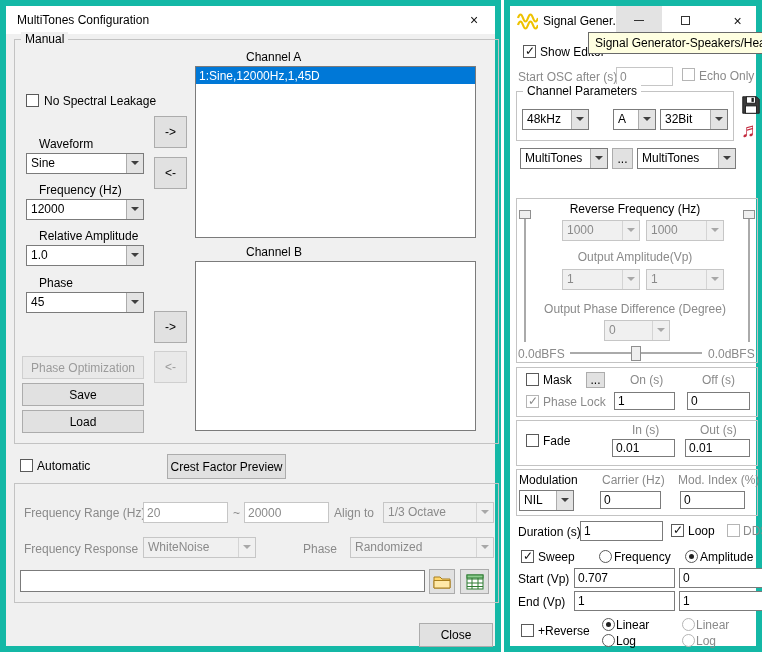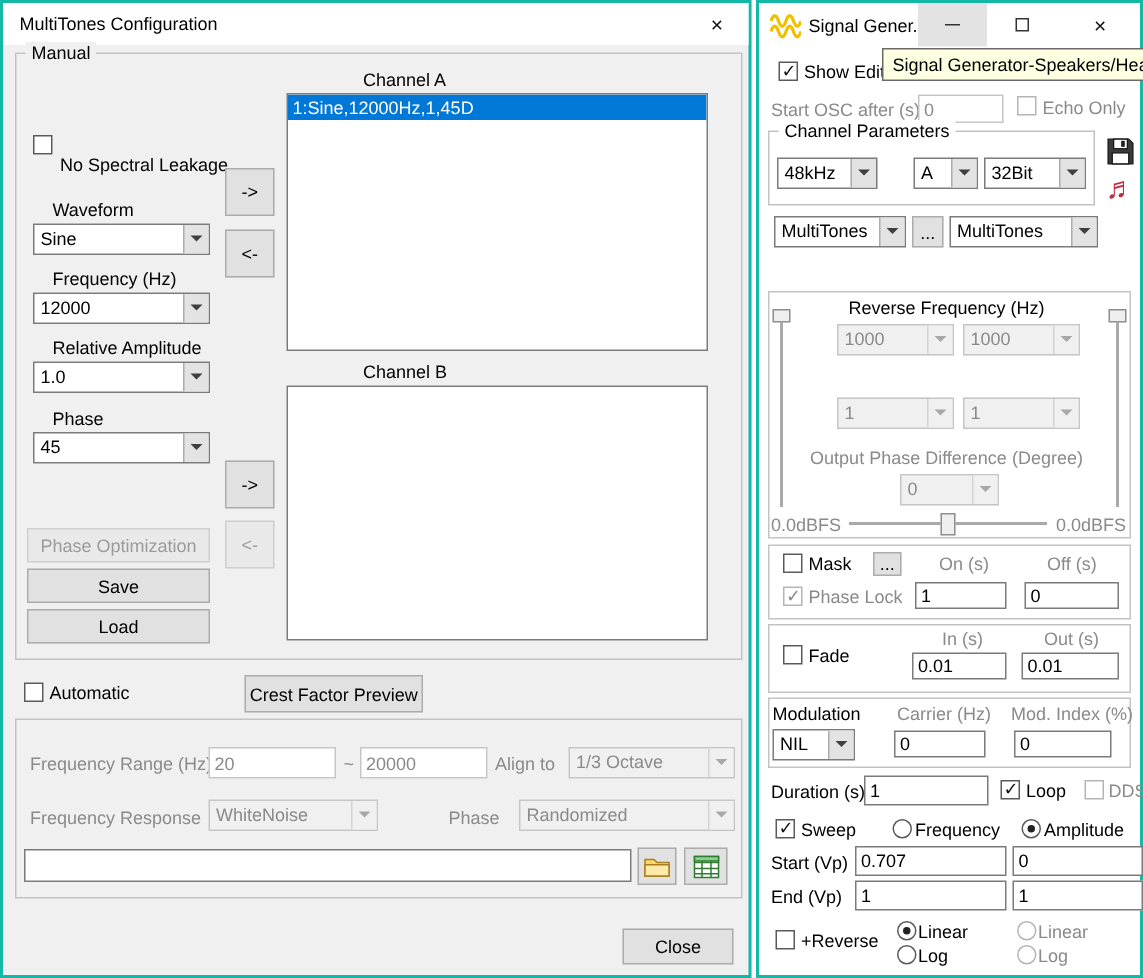--- a/index.html
+++ b/index.html
@@ -1,19 +1,19 @@
 <!DOCTYPE html>
 <html><head>
 <meta charset="utf-8">
 <style>
   * { margin:0; padding:0; box-sizing:border-box; }
   html,body { background:#fff; }
   body { font-family:"Liberation Sans", sans-serif; font-size:12px; color:#000; }
   .screen { position:relative; width:762px; height:652px; background:#fff; overflow:hidden; }
-  .win { position:absolute; border:2px solid #14b8a6; }
+  .win { position:absolute; border:6px solid #14b8a6; }
   .win-l { left:0; top:0; width:501px; height:652px; background:#f0f0f0; }
   .win-r { left:504px; top:0; width:258px; height:652px; background:#ffffff; }
   .titlebar { position:absolute; left:0; top:0; right:0; background:#fff; }
   .win-l .titlebar { height:28px; }
   .win-r .titlebar { height:30px; }
   .title-text { position:absolute; left:11px; top:7px; white-space:nowrap; }
   .cap-btn { position:absolute; top:0; height:28px; display:flex; align-items:center; justify-content:center; }
   .min-glyph { width:10px; height:1px; background:#333; display:inline-block; }
   .max-glyph { width:9px; height:9px; border:1px solid #333; display:inline-block; }
   .x-glyph { font-size:14px; line-height:14px; color:#111; }
@@ -70,21 +70,21 @@
     <div class="group" style="left:8px;top:33px;width:485px;height:405px;">
       <span class="legend">Manual</span>
     </div>
 
     <span class="lbl" style="left:240px;top:44px;">Channel A</span>
     <div class="listbox" style="left:189px;top:60px;width:281px;height:172px;">
       <div class="li-sel">1:Sine,12000Hz,1,45D</div>
     </div>
 
     <span class="cbx" style="left:20px;top:88px;"></span>
-    <span class="lbl" style="left:38px;top:88px;margin-top:13px;">No Spectral Leakage</span>
+    <span class="lbl" style="left:38px;top:88px;">No Spectral Leakage</span>
 
     <span class="lbl" style="left:33px;top:131px;">Waveform</span>
     <div class="combo" style="left:20px;top:147px;width:118px;">
       <span class="cv">Sine</span>
       <span class="dd"></span>
     </div>
 
     <span class="lbl" style="left:33px;top:177px;">Frequency (Hz)</span>
     <div class="combo" style="left:20px;top:193px;width:118px;">
       <span class="cv">12000</span>
@@ -241,20 +241,21 @@
 
     <div class="combo dimc" style="left:52px;top:214px;width:78px;">
       <span class="cv">1000</span>
       <span class="dd"></span>
     </div>
     <div class="combo dimc" style="left:136px;top:214px;width:78px;">
       <span class="cv">1000</span>
       <span class="dd"></span>
     </div>
 
+    <span class="lbl dim ctr" style="left:50px;top:244px;width:150px;">Output Amplitude(Vp)</span>
     <div class="combo dimc" style="left:52px;top:263px;width:78px;">
       <span class="cv">1</span>
       <span class="dd"></span>
     </div>
     <div class="combo dimc" style="left:136px;top:263px;width:78px;">
       <span class="cv">1</span>
       <span class="dd"></span>
     </div>
 
     <span class="lbl dim ctr" style="left:32px;top:296px;width:186px;">Output Phase Difference (Degree)</span>

